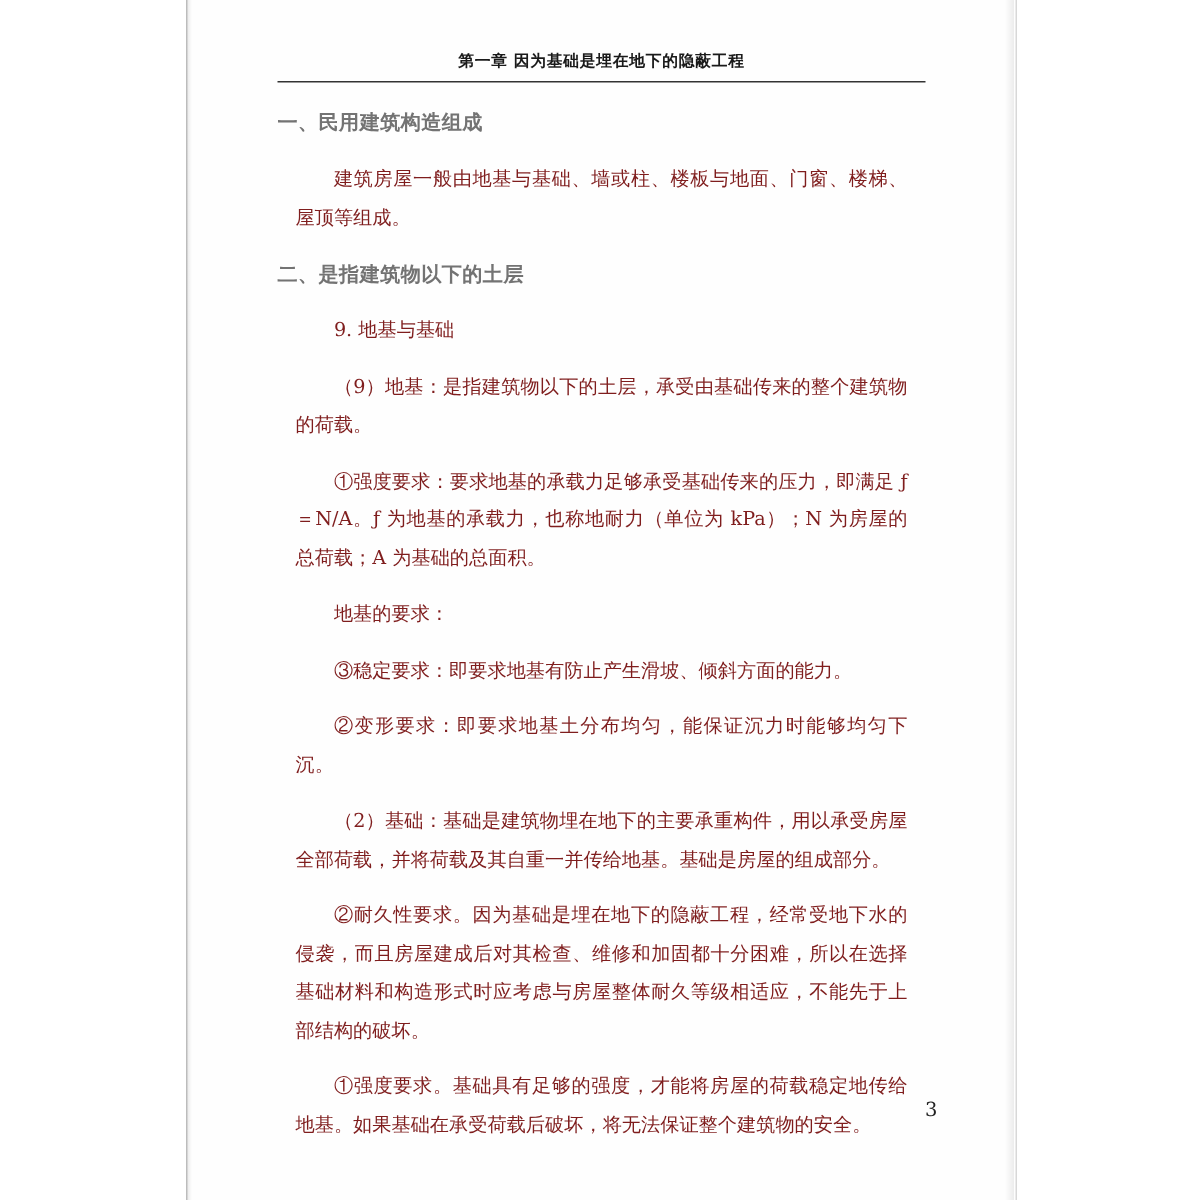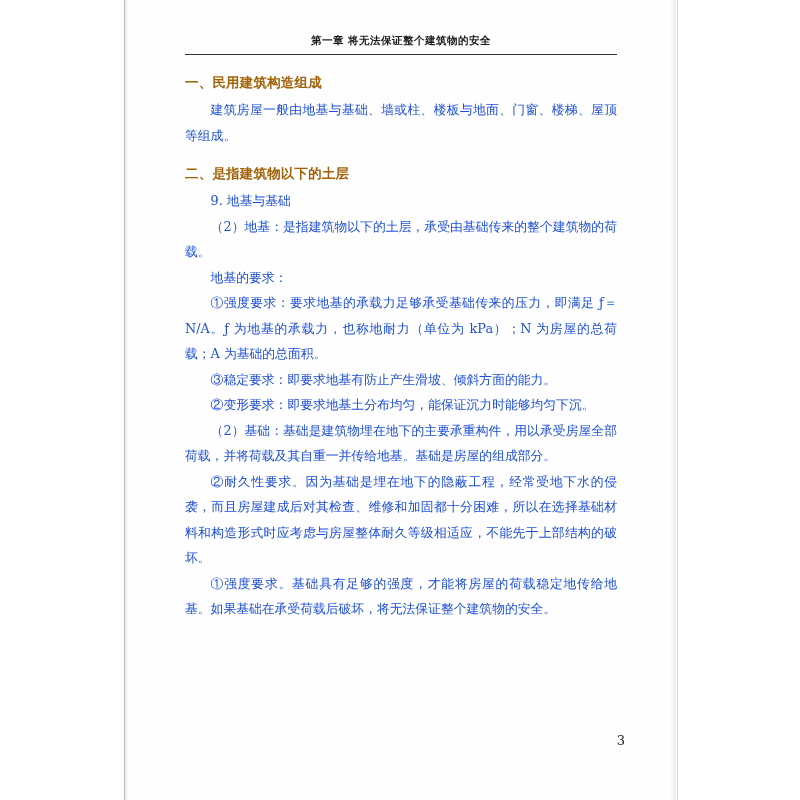--- a/index.html
+++ b/index.html
@@ -54,29 +54,29 @@
     line-height: 26px;
     color: #151515;
     text-align: justify;
   }
   .h-sub {
     font-weight: bold;
     font-size: 13.4px;
     line-height: 26px;
     margin-top: 12px;
     margin-bottom: 2px;
-    color: #a16207;
+    color: #737373;
     letter-spacing: 0.3px;
   }
   p.para {
-    margin: 0;
+    margin: 12px;
     text-indent: 2em;
     font-size: 12.8px;
     line-height: 25.5px;
-    color: #1d4ed8;
+    color: #7f1d1d;
     text-align: justify;
   }
   .page-num {
     position: absolute;
     right: 52px;
     bottom: 52px;
     font-size: 13px;
     color: #222;
     font-family: "DejaVu Serif", "Liberation Serif", serif;
   }
@@ -98,34 +98,34 @@
     background: linear-gradient(to left, rgba(0,0,0,0.07), rgba(0,0,0,0));
   }
 </style>
 </head>
 <body>
 
 <div id="page">
   <div class="sheet">
     <div class="content">
 
-      <div class="running-head">第一章  将无法保证整个建筑物的安全</div>
+      <div class="running-head">第一章  因为基础是埋在地下的隐蔽工程</div>
       <div class="head-rule"></div>
 
       <div class="body-text">
 
         <div class="h-sub">一、民用建筑构造组成</div>
         <p class="para">建筑房屋一般由地基与基础、墙或柱、楼板与地面、门窗、楼梯、屋顶等组成。</p>
 
         <div class="h-sub">二、是指建筑物以下的土层</div>
 
         <p class="para">9. 地基与基础</p>
-        <p class="para">（2）地基：是指建筑物以下的土层，承受由基础传来的整个建筑物的荷载。</p>
+        <p class="para">（9）地基：是指建筑物以下的土层，承受由基础传来的整个建筑物的荷载。</p>
+        <p class="para">①强度要求：要求地基的承载力足够承受基础传来的压力，即满足 ƒ＝N/A。ƒ 为地基的承载力，也称地耐力（单位为 kPa）；N 为房屋的总荷载；A 为基础的总面积。</p>
         <p class="para">地基的要求：</p>
-        <p class="para">①强度要求：要求地基的承载力足够承受基础传来的压力，即满足 ƒ＝N/A。ƒ 为地基的承载力，也称地耐力（单位为 kPa）；N 为房屋的总荷载；A 为基础的总面积。</p>
         <p class="para">③稳定要求：即要求地基有防止产生滑坡、倾斜方面的能力。</p>
         <p class="para">②变形要求：即要求地基土分布均匀，能保证沉力时能够均匀下沉。</p>
         <p class="para">（2）基础：基础是建筑物埋在地下的主要承重构件，用以承受房屋全部荷载，并将荷载及其自重一并传给地基。基础是房屋的组成部分。</p>
         <p class="para">②耐久性要求。因为基础是埋在地下的隐蔽工程，经常受地下水的侵袭，而且房屋建成后对其检查、维修和加固都十分困难，所以在选择基础材料和构造形式时应考虑与房屋整体耐久等级相适应，不能先于上部结构的破坏。</p>
         <p class="para">①强度要求。基础具有足够的强度，才能将房屋的荷载稳定地传给地基。如果基础在承受荷载后破坏，将无法保证整个建筑物的安全。</p>
 
       </div>
     </div>
 
     <div class="page-num">3</div>

